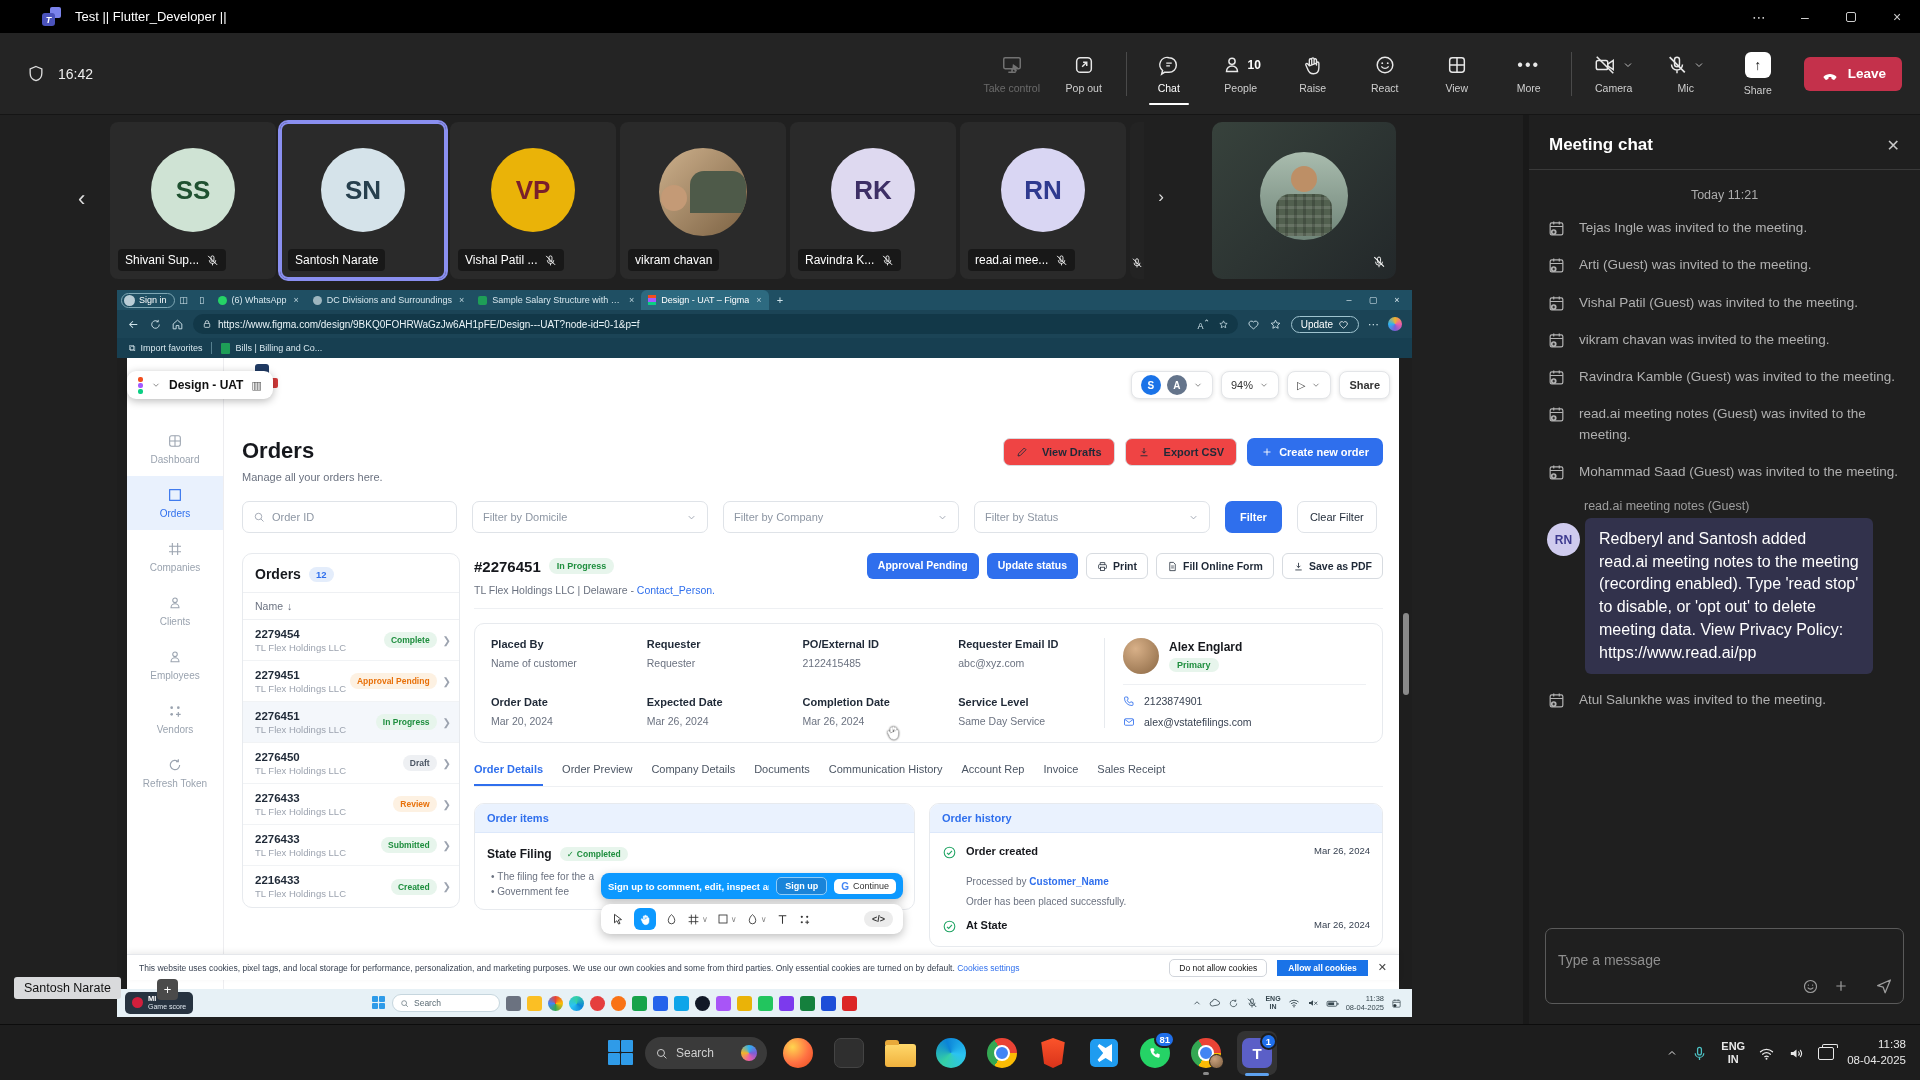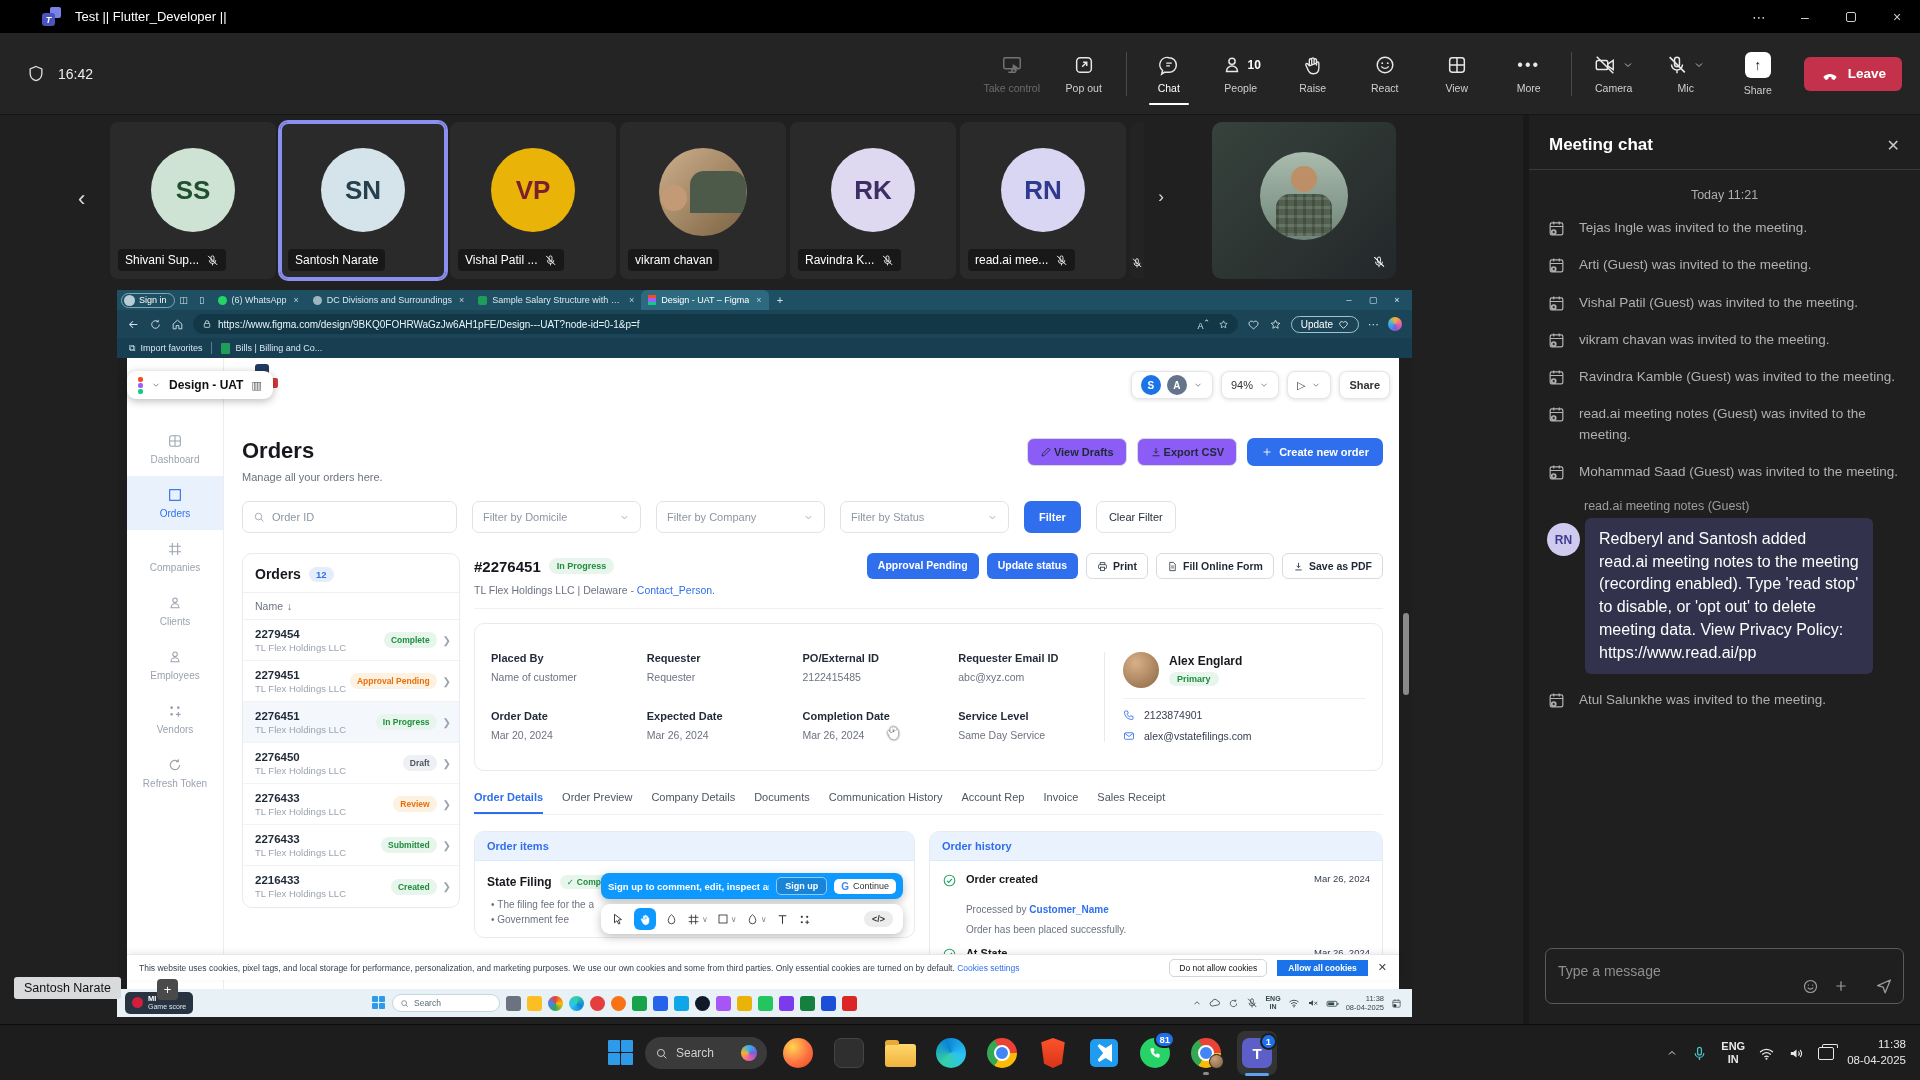--- a/index.html
+++ b/index.html
@@ -79,25 +79,25 @@
 .cthumb{position:absolute;top:255px;right:3px;width:6px;height:82px;background:#8a8a8a;border-radius:3px}
 .design{position:absolute;left:10px;right:13px;top:0;bottom:0;background:#fff;display:flex;color:#111}
 .dsb{width:97px;border-right:1px solid #ededf0;padding-top:64px;flex:none}
 .sitem{display:flex;flex-direction:column;align-items:center;gap:5px;padding:11px 0;color:#9aa3af;font-size:10px}
 .sitem.active{background:#e9f1fd;color:#2f6fed}
 .dmain{flex:1;padding:0 16px 0 18px;position:relative;min-width:0}
 .apph{display:flex;align-items:flex-start;margin-top:80px}
 .apptitle{font-size:22px;font-weight:bold;color:#16181d}
 .appsub{font-size:11px;color:#6b7280;margin-top:7px}
 .appbtns{margin-left:auto;display:flex;gap:10px}
-.wbtn{display:flex;align-items:center;gap:2px;border:1px solid #d7dbe0;border-radius:7px;padding:7px 12px;font-size:11px;color:#1f2937;background:#8b5cf6;font-weight:bold}
+.wbtn{display:flex;align-items:center;gap:14px;border:1px solid #d7dbe0;border-radius:7px;padding:7px 12px;font-size:11px;color:#1f2937;background:#ef4444;font-weight:bold}
 .bbtn{display:flex;align-items:center;gap:6px;border-radius:7px;padding:7px 14px;font-size:11px;color:#fff;background:#2f6fed;font-weight:bold}
 .filters{display:flex;gap:15px;margin-top:18px;align-items:center}
 .finput{width:215px;height:32px;border:1px solid #dfe3e8;border-radius:7px;display:flex;align-items:center;gap:7px;padding:0 10px;font-size:11px;color:#8d96a3}
-.fsel{width:169px;height:32px;border:1px solid #dfe3e8;border-radius:7px;display:flex;align-items:center;padding:0 10px;font-size:11px;color:#8d96a3}
+.fsel{width:236px;height:32px;border:1px solid #dfe3e8;border-radius:7px;display:flex;align-items:center;padding:0 10px;font-size:11px;color:#8d96a3}
 .fsel .chev{margin-left:auto;color:#9ca3af}
 .fbtn{height:32px;padding:0 15px;background:#2f6fed;color:#fff;border-radius:7px;font-size:11px;font-weight:bold;display:flex;align-items:center}
 .cbtn{height:32px;padding:0 12px;background:#fff;border:1px solid #dfe3e8;color:#1f2937;border-radius:7px;font-size:11px;display:flex;align-items:center}
 .content{display:flex;gap:14px;margin-top:20px;align-items:flex-start}
 
 .lcard{width:218px;border:1px solid #e7eaee;border-radius:10px;background:#fff;flex:none}
 .lhead{display:flex;align-items:center;gap:8px;padding:12px 12px 10px;border-bottom:1px solid #eef0f3}
 .ltitle{font-size:14px;font-weight:bold;color:#16181d}
 .lcount{background:#e4edfb;color:#2f6fed;font-size:9.5px;font-weight:bold;border-radius:9px;padding:2px 7px}
 .lcol{padding:7px 12px;font-size:10.5px;color:#6b7280;border-bottom:1px solid #eef0f3;display:flex;gap:4px;align-items:center}
@@ -114,21 +114,21 @@
 .detail{flex:1;min-width:0}
 .dhead{display:flex;align-items:center}
 .dno{font-size:15px;font-weight:bold;color:#16181d;display:flex;align-items:center;gap:8px}
 .dbadge{font-size:9px;font-weight:bold;background:#e7f5ec;color:#1e8e3e;border-radius:9px;padding:3px 8px}
 .dbtns{margin-left:auto;display:flex;gap:8px}
 .dblue{background:#2f6fed;color:#fff;border-radius:6px;padding:6px 11px;font-size:10.5px;font-weight:bold}
 .dwhite{background:#fff;border:1px solid #d7dbe0;color:#1f2937;border-radius:6px;padding:6px 10px;font-size:10.5px;font-weight:bold;display:flex;align-items:center;gap:5px}
 .dsub{font-size:10.5px;color:#6b7280;margin-top:5px}
 .dsub a{color:#2f6fed;text-decoration:none}
 .dhr{height:1px;background:#eef0f3;margin-top:12px}
-.icard{border:1px solid #e7eaee;border-radius:10px;margin-top:14px;padding:28px 16px;display:flex}
+.icard{border:1px solid #e7eaee;border-radius:10px;margin-top:14px;padding:14px 16px;display:flex}
 .fgrid{flex:1;display:grid;grid-template-columns:repeat(4,1fr);row-gap:26px;column-gap:10px}
 .flab{font-size:11px;font-weight:bold;color:#1f2937}
 .fval{font-size:10.5px;color:#6b7280;margin-top:7px}
 .ccard{width:262px;border-left:1px solid #e7eaee;padding-left:18px;flex:none}
 .cctop{display:flex;align-items:center;gap:10px}
 .ccav{width:36px;height:36px;border-radius:50%;background:radial-gradient(circle at 35% 30%,#d8b088,#8a6743)}
 .ccname{font-size:12px;font-weight:bold;color:#16181d}
 .ccbadge{display:inline-block;background:#e7f5ec;color:#1e8e3e;font-size:9px;font-weight:bold;border-radius:8px;padding:2px 8px;margin-top:0}
 .cchr{height:1px;background:#eef0f3;margin:10px 0}
 .ccrow{display:flex;align-items:center;gap:9px;font-size:10.5px;color:#374151;margin-top:9px}
@@ -202,21 +202,21 @@
 .chatx{margin-left:auto;color:#c8c8c8;font-size:16px}
 .chatbody{flex:1;padding:12px 18px 0;overflow:hidden}
 .today{text-align:center;color:#adadad;font-size:12.5px;margin:6px 0 16px}
 .sysmsg{display:flex;gap:13px;margin-bottom:17px;color:#b0b0b0;font-size:13.5px;line-height:1.5}
 .sysmsg .ci{flex:none;margin-top:1px}
 .sender{margin-left:37px;font-size:12.5px;color:#9d9d9d;margin-bottom:5px;margin-top:4px}
 .bubrow{display:flex;gap:5px;align-items:flex-start;margin-bottom:16px}
 .rnav{width:33px;height:33px;border-radius:50%;background:#cfcbee;color:#3d3a8f;font-size:12px;font-weight:bold;display:flex;align-items:center;justify-content:center;flex:none;margin-top:5px}
 .bubble{background:#32324c;border-radius:6px;padding:10px 14px;color:#fff;font-size:16px;line-height:1.42;max-width:288px}
 .chatinput{padding:12px 16px 20px}
-.inbox{border:1px solid #5a5a5a;border-radius:7px;height:56px;position:relative;padding:14px 12px}
+.inbox{border:1px solid #5a5a5a;border-radius:7px;height:76px;position:relative;padding:23px 12px}
 .inph{font-size:14px;color:#8f8f8f}
 .inicons{position:absolute;right:10px;bottom:8px;display:flex;align-items:center;gap:14px;color:#9d9d9d}
 
 .taskbar{position:absolute;left:0;bottom:0;width:100%;height:56px;background:#1d1d1d;border-top:1px solid #0c0c0c}
 .tbicons{position:absolute;left:608px;top:0;height:56px;display:flex;align-items:center;gap:11px}
 .winlogo{width:26px;height:26px;display:grid;grid-template-columns:12px 12px;grid-template-rows:12px 12px;gap:1px}
 .winlogo i{background:#2f9be8;border-radius:1px}
 .tsearch{width:122px;height:32px;background:#3a3a3a;border-radius:16px;display:flex;align-items:center;gap:8px;padding:0 10px;font-size:12px;color:#cfcfcf}
 .tsbing{width:16px;height:16px;border-radius:50%;background:conic-gradient(#2bb3f2,#7b5dd6,#ef5da8,#f2b42a,#2bb3f2);margin-left:auto}
 .appico{width:40px;height:48px;display:flex;align-items:center;justify-content:center;position:relative}

